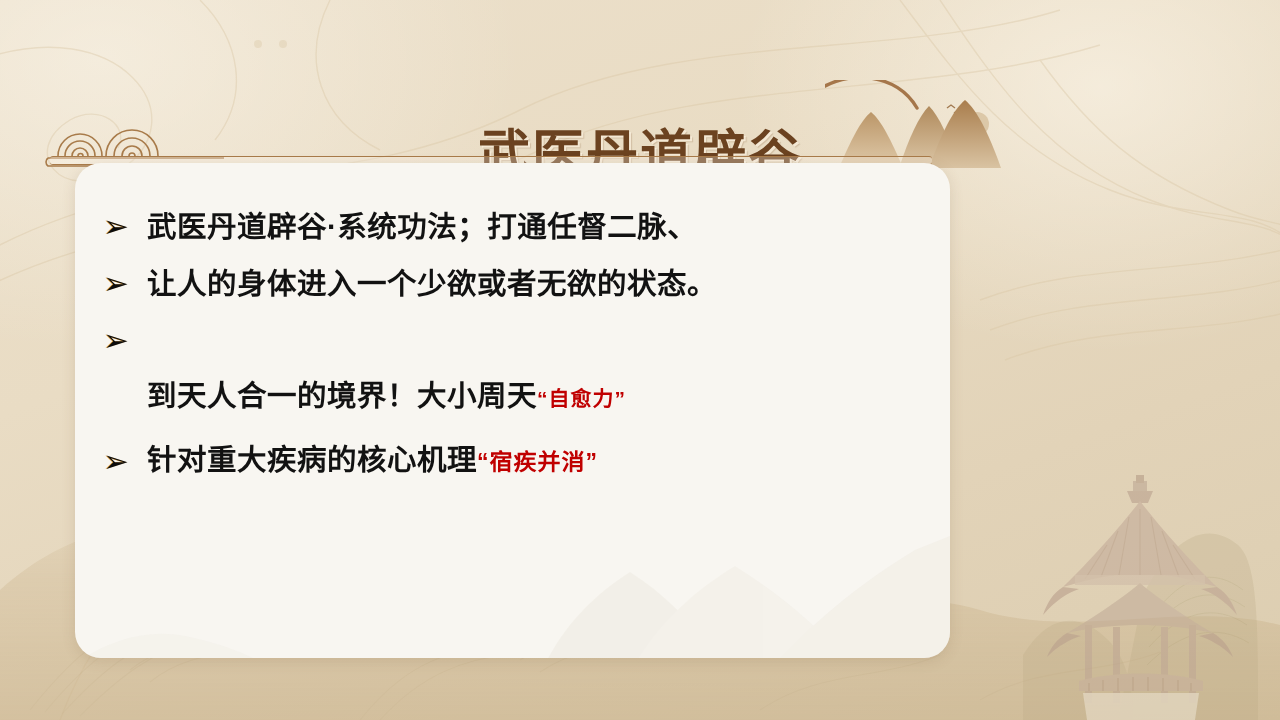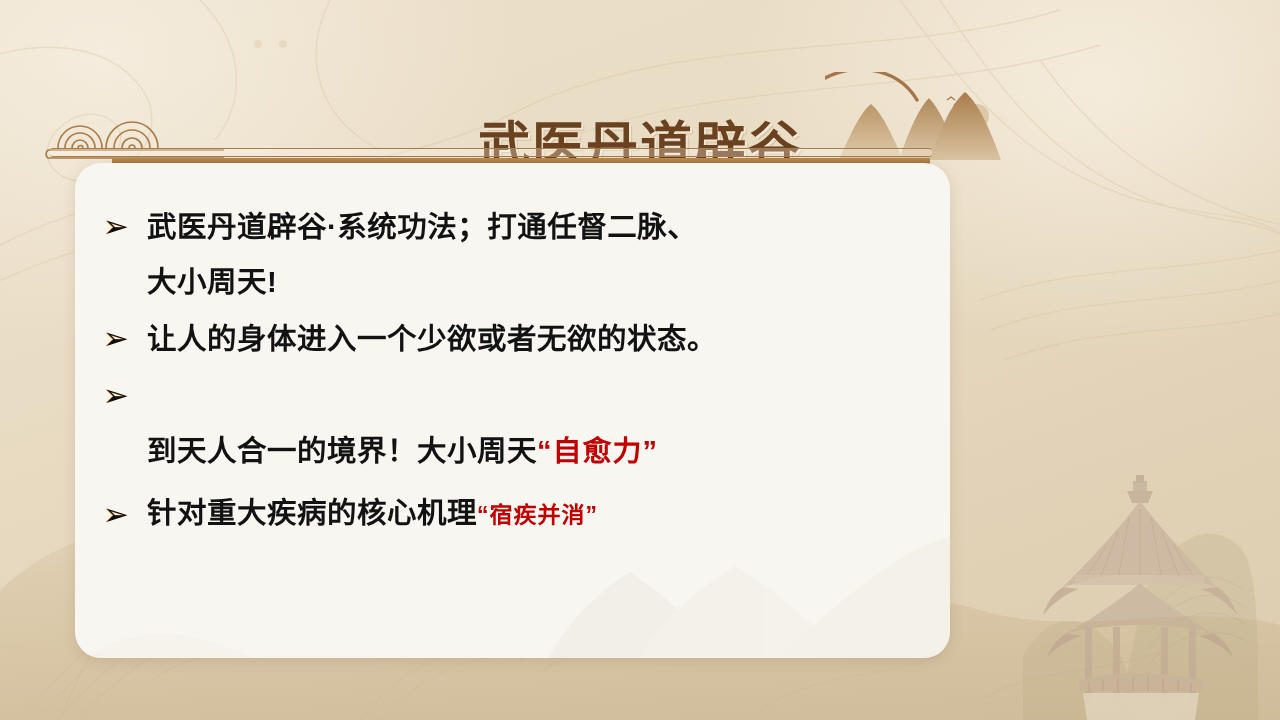--- a/index.html
+++ b/index.html
@@ -29,21 +29,21 @@
   .ink-wash svg{width:100%;height:100%;display:block;}
 
   
   .pavilion{
     position:absolute;right:22px;bottom:0;width:235px;height:245px;
     pointer-events:none;opacity:.62;
   }
   .pavilion svg{width:100%;height:100%;display:block;}
 
   
-  .header{position:absolute;left:0;top:0;width:1280px;height:175px;}
+  .header{position:absolute;left:0;top:8px;width:1280px;height:175px;}
 
   .title-block{
     position:absolute;left:0;top:14px;width:1280px;
     text-align:center;line-height:1.02;
     color:#6b4220;
     font-weight:bold;
     font-size:52px;
     letter-spacing:2px;
     text-shadow:2px 2px 0 rgba(255,246,228,.75), 3px 3px 1px rgba(140,100,60,.25);
     white-space:pre;
@@ -91,21 +91,21 @@
     flex:0 0 auto;width:44px;padding-top:2px;
     font-size:31px;line-height:52px;color:#0d0d0d;
     text-align:left;
     text-shadow:-1px 0 0 #e8a23a;
   }
   .btext{
     flex:1 1 auto;
     font-size:29.5px;font-weight:bold;color:#121212;
     line-height:55px;letter-spacing:.5px;
   }
-  .btext .qbig{font-size:29px;color:#c00000;font-weight:bold;letter-spacing:1px;}
+  .btext .qbig{font-size:21px;color:#c00000;font-weight:bold;letter-spacing:1px;}
   .b4 .btext{line-height:52px;}
   .bullet.b1{margin-bottom:2px;}
   .bullet.b2{margin-bottom:2px;}
   .bullet.b3{margin-bottom:8px;}
   .nowrap{white-space:nowrap;}
 </style>
 </head>
 <body>
 
 <div class="slide">
@@ -284,21 +284,20 @@
         <path d="M0,140 C30,118 70,104 110,112 C150,120 175,132 190,140 Z" fill="#f2efe8"></path>
       </svg>
     </div>
 
     <div class="bullets">
 
       <div class="bullet b1">
         <span class="arrow">➢</span>
         <span class="btext">
           <span>武医丹道辟谷·系统功法；打通任督二脉、</span><br>
-          <span>大小周天!</span>
         </span>
       </div>
 
       <div class="bullet b2">
         <span class="arrow">➢</span>
         <span class="btext">
           <span>让人的身体进入一个少欲或者无欲的状态。</span>
         </span>
       </div>
 

